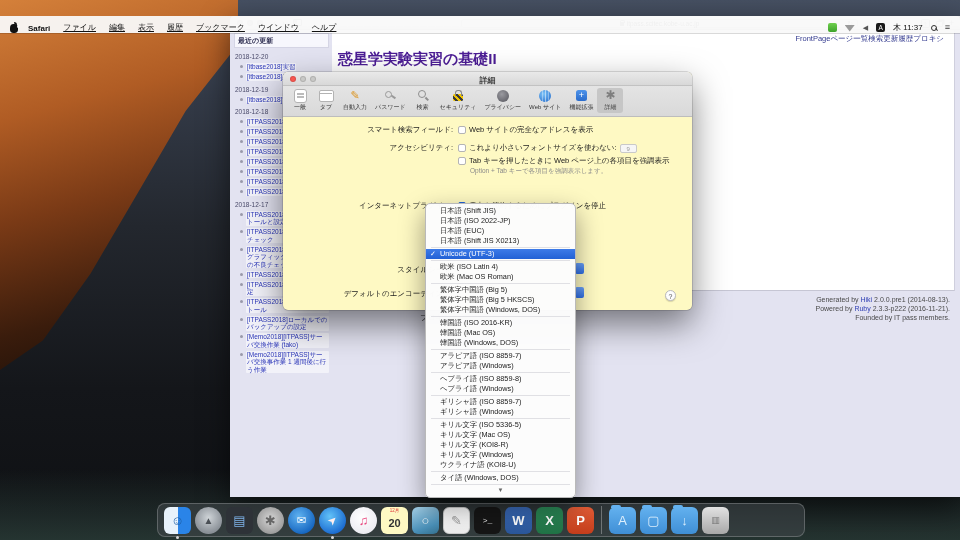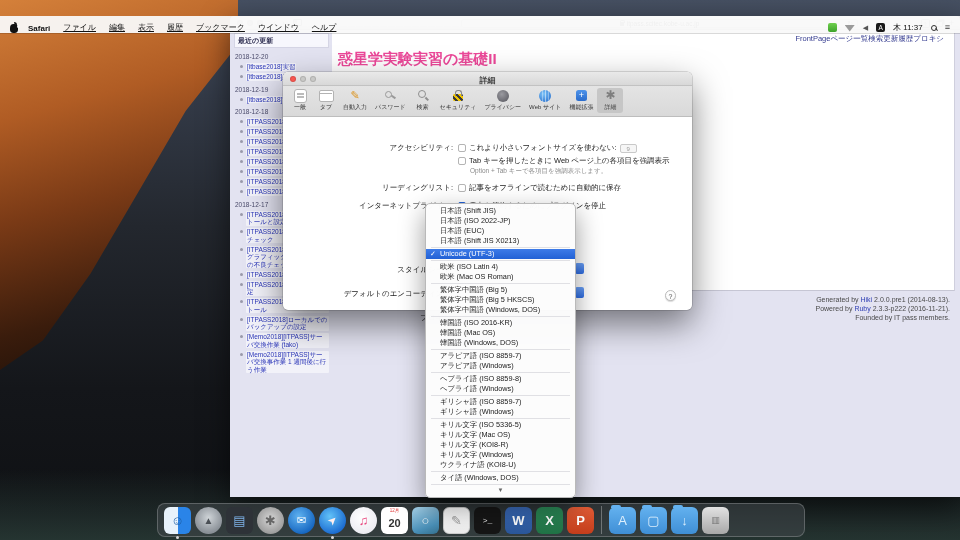--- a/index.html
+++ b/index.html
@@ -52,35 +52,35 @@
   .share-ic{width:9px;height:9px;border:1px solid #999;border-radius:1.5px;color:#777;font-size:7px;line-height:7px;text-align:center;}
   .tabs-ic{width:7px;height:6px;border:1px solid #999;border-radius:1px;box-shadow:2px -2px 0 -0.5px #999;margin-top:2px;}
   .plus-ic{color:#888;font-size:9px;}
 
   
   .webpage{position:absolute;left:0;top:14px;right:0;bottom:0;background:#e3e3f1;overflow:hidden;}
   .content-panel{position:absolute;left:102px;top:0;width:623px;height:261px;background:#fff;
     border-right:1px solid #cfcfdd;border-bottom:1px solid #c6c6d4;}
   .page-nav{position:absolute;top:4px;right:10px;display:flex;font-size:7.5px;}
   .page-nav a{color:#333a8f;text-decoration:none;}
-  .page-title{position:absolute;left:6px;top:20px;font-size:15px;font-weight:bold;color:#ec4899;margin:0;}
+  .page-title{position:absolute;left:6px;top:20px;font-size:15px;font-weight:bold;color:#4c1d95;margin:0;}
   .page-footer{position:absolute;right:10px;top:265px;text-align:right;font-size:7px;color:#4a4a4a;line-height:9px;}
   .page-footer a{color:#3140b4;text-decoration:none;}
 
   
   .sidebar{position:absolute;left:0;top:0;width:102px;height:467px;padding:3px 3px 0 4px;overflow:hidden;}
   .sb-header{background:#f7f7fd;border:0.5px solid #d5d5e5;color:#333355;font-size:7px;padding:1.5px 3px;font-weight:bold;}
   .sb-entry{margin:2.5px 0 2.5px 2px;display:flex;align-items:flex-start;}
   .sb-bullet{width:3px;height:3px;border-radius:50%;background:#99a;margin:2px 3px 0 4px;flex:none;}
   .sb-text{font-size:6.5px;line-height:7.5px;color:#2a35b8;background:rgba(255,255,255,.55);padding:0 1px;border-radius:1px;}
   .sb-entry.date{margin:5px 0 2px 0;}
   .sb-entry.date .sb-text{background:none;color:#4a4a6a;font-size:6.5px;}
 
   
-  .prefs{position:absolute;left:283px;top:72px;width:409px;height:238px;background:#ffffff;border-radius:5px;
+  .prefs{position:absolute;left:283px;top:72px;width:409px;height:238px;background:#fef9c3;border-radius:5px;
     box-shadow:0 14px 34px rgba(0,0,0,.5),0 0 0 0.5px rgba(0,0,0,.25);z-index:20;}
   .p-titlebar{position:absolute;left:0;top:0;right:0;height:14px;background:linear-gradient(#e9e9e9,#d8d8d8);
     border-radius:5px 5px 0 0;border-bottom:1px solid #c2c2c2;}
   .p-title{position:absolute;left:0;right:0;top:3px;text-align:center;font-size:8px;color:#3a3a3a;font-weight:bold;}
   .p-lights{position:absolute;left:7px;top:4px;display:flex;gap:4px;}
   .p-light{width:6px;height:6px;border-radius:50%;background:#c9c9c7;border:0.5px solid rgba(0,0,0,.12);}
   .p-light.close{background:#f85750;}
   .p-toolbar{position:absolute;left:0;top:14px;right:0;height:31px;background:linear-gradient(#e4e4e4,#d9d9d9);
     border-bottom:1px solid #bdbdbd;display:flex;align-items:flex-start;padding:2px 0 0 4px;}
   .tb-btn{min-width:26px;padding:1px 4px;border-radius:3px;text-align:center;}
@@ -140,21 +140,21 @@
   .ic-finder{background:linear-gradient(90deg,#e8f2fb 0 50%,#2a84e8 50% 100%);color:#1d5fa8;}
   .ic-launchpad{background:radial-gradient(circle at 50% 40%,#cfd4d8,#8a9097 70%);border-radius:50%;color:#4a4f55;}
   .ic-launchpad .di-glyph{font-size:10px;}
   .ic-mission{background:#2e3238;color:#7fb2e8;}
   .ic-sysprefs{background:radial-gradient(circle at 50% 45%,#d6d6d6,#9a9a9a 75%);border-radius:50%;color:#666;}
   .ic-thunderbird{background:radial-gradient(circle at 40% 35%,#5fb2f0,#1565c0 75%);border-radius:50%;color:#fff;}
   .ic-thunderbird .di-glyph{font-size:11px;}
   .ic-safari{background:radial-gradient(circle at 40% 35%,#62c2f8,#1a6ad0 75%);border-radius:50%;color:#fff;}
   .ic-safari .di-glyph{transform:rotate(-45deg);font-size:11px;color:#ffefef;}
   .ic-itunes{background:radial-gradient(circle at 45% 40%,#ffffff,#ececf2 75%);border-radius:50%;color:#e8487f;}
-  .ic-calendar{background:#ffffff;color:#333;}
+  .ic-calendar{background:#fef9c3;color:#333;}
   .ic-calendar .di-glyph{font-size:11px;font-weight:bold;margin-top:5px;line-height:18px;}
   .ic-preview{background:linear-gradient(160deg,#a8d4ec,#4a90b8 70%,#35708e);color:#f2f6f8;}
   .ic-textedit{background:linear-gradient(#ffffff,#ececec);border:0.5px solid #ccc;color:#999;}
   .ic-terminal{background:#161616;color:#e8e8e8;}
   .ic-terminal .di-glyph{font-size:8px;font-family:"Liberation Mono","DejaVu Sans Mono",monospace;}
   .ic-word{background:linear-gradient(#3a6ab8,#2b579a);color:#fff;font-weight:bold;}
   .ic-excel{background:linear-gradient(#2c8a58,#217346);color:#fff;font-weight:bold;}
   .ic-ppt{background:linear-gradient(#e25c36,#c43e1c);color:#fff;font-weight:bold;}
   .ic-folder{background:linear-gradient(#63b1ef,#3f8fd6);color:#dceefc;}
   .ic-folder::before{content:"";position:absolute;top:-2px;left:2px;width:10px;height:3px;background:#63b1ef;border-radius:2px 2px 0 0;}
@@ -382,20 +382,27 @@
         <div class="tb-btn tb-extensions">
           <span class="tbi"></span>
           <span class="tb-label">機能拡張</span>
         </div>
         <div class="tb-btn tb-advanced selected">
           <span class="tbi"></span>
           <span class="tb-label">詳細</span>
         </div>
       </div>
     <div class="p-body">
+      <div class="pref-row" style="top:8px;">
+        <span class="pr-label">スマート検索フィールド:</span>
+        <span class="pr-content">
+            <span class="cbox"></span>
+            <span>Web サイトの完全なアドレスを表示</span>
+          </span>
+      </div>
       <div class="pref-row" style="top:26px;">
         <span class="pr-label">アクセシビリティ:</span>
         <span class="pr-content">
             <span class="cbox"></span>
             <span>これより小さいフォントサイズを使わない:</span>
             <span class="mini-select">9</span>
           </span>
       </div>
       <div class="pref-row" style="top:39px;">
         <span class="pr-label"></span>
@@ -403,27 +410,20 @@
             <span class="cbox"></span>
             <span>Tab キーを押したときに Web ページ上の各項目を強調表示</span>
           </span>
       </div>
       <div class="pref-row" style="top:50px;">
         <span class="pr-label"></span>
         <span class="pr-content" style="margin-left:17px;">
             <span class="pr-note">Option + Tab キーで各項目を強調表示します。</span>
           </span>
       </div>
-      <div class="pref-row" style="top:66px;">
-        <span class="pr-label">リーディングリスト:</span>
-        <span class="pr-content">
-            <span class="cbox"></span>
-            <span>記事をオフラインで読むために自動的に保存</span>
-          </span>
-      </div>
       <div class="pref-row" style="top:84px;">
         <span class="pr-label">インターネットプラグイン:</span>
         <span class="pr-content">
             <span class="cbox checked">✓</span>
             <span>電力を節約するためにプラグインを停止</span>
           </span>
       </div>
       <div class="pref-row" style="top:148px;">
         <span class="pr-label">スタイルシート:</span>
       </div>

